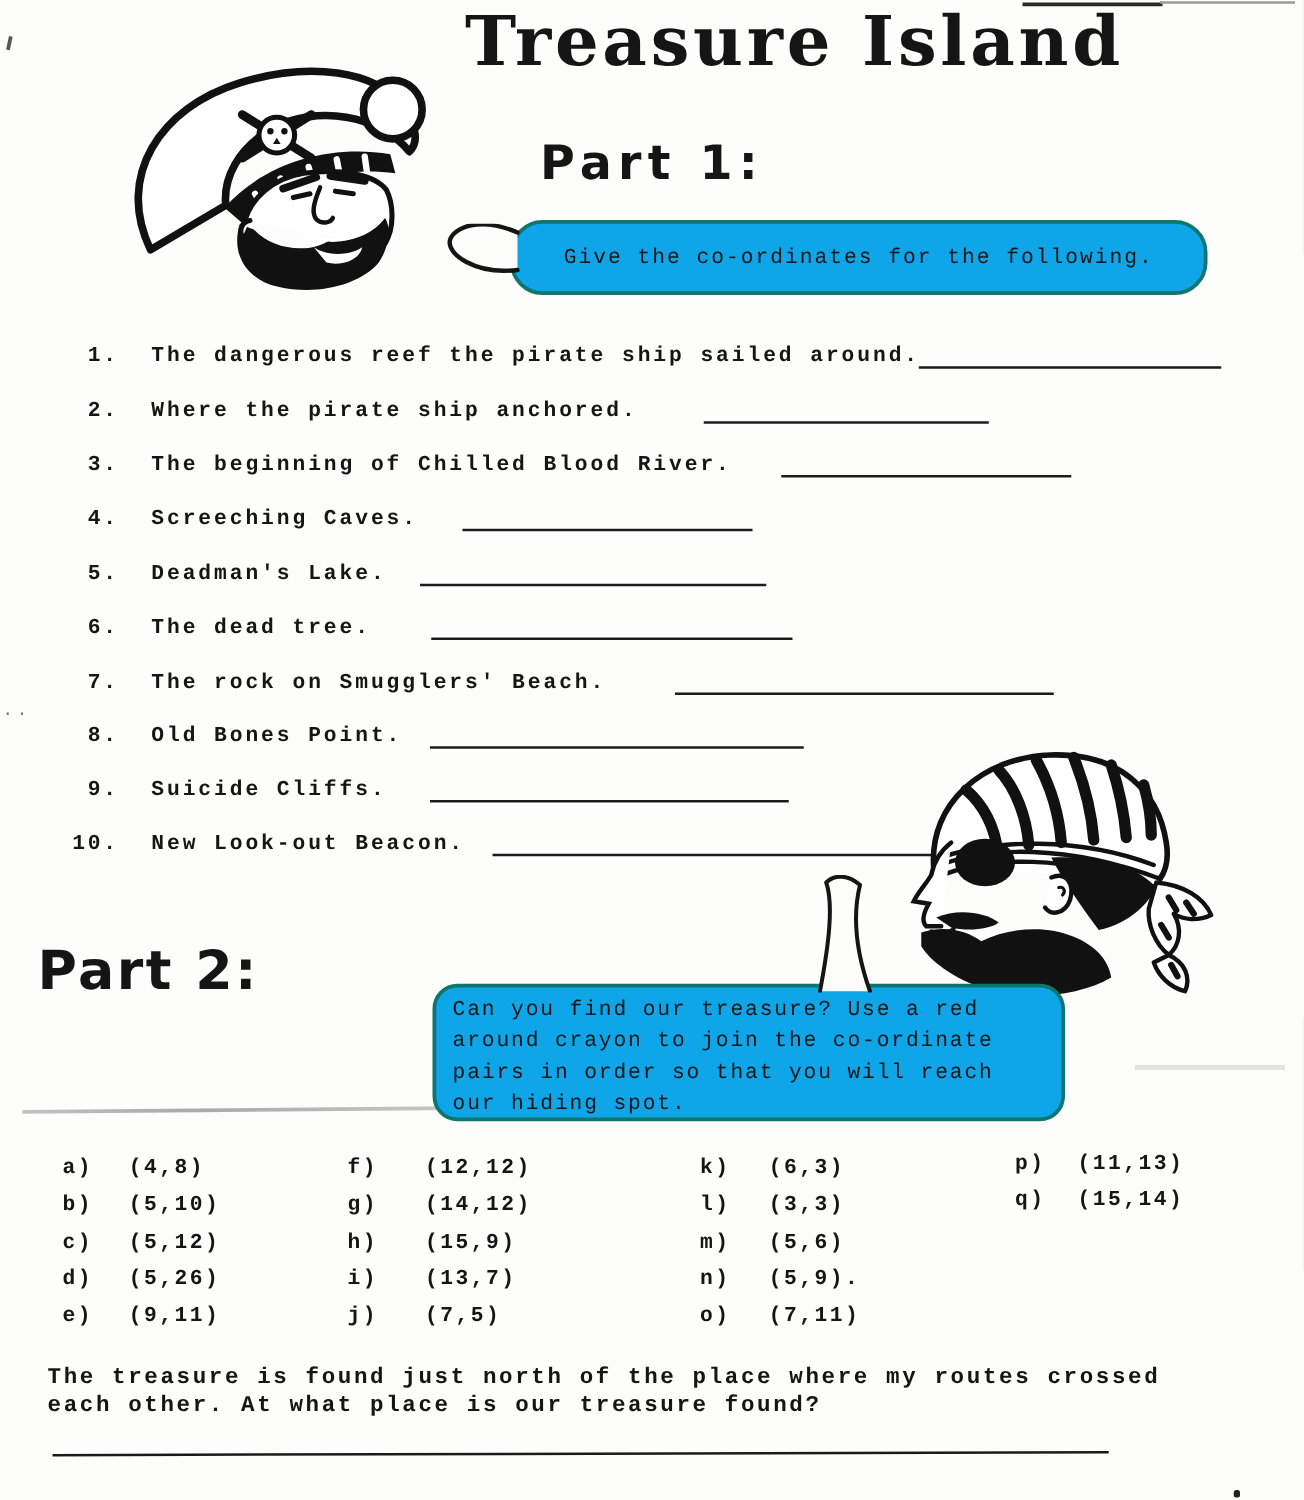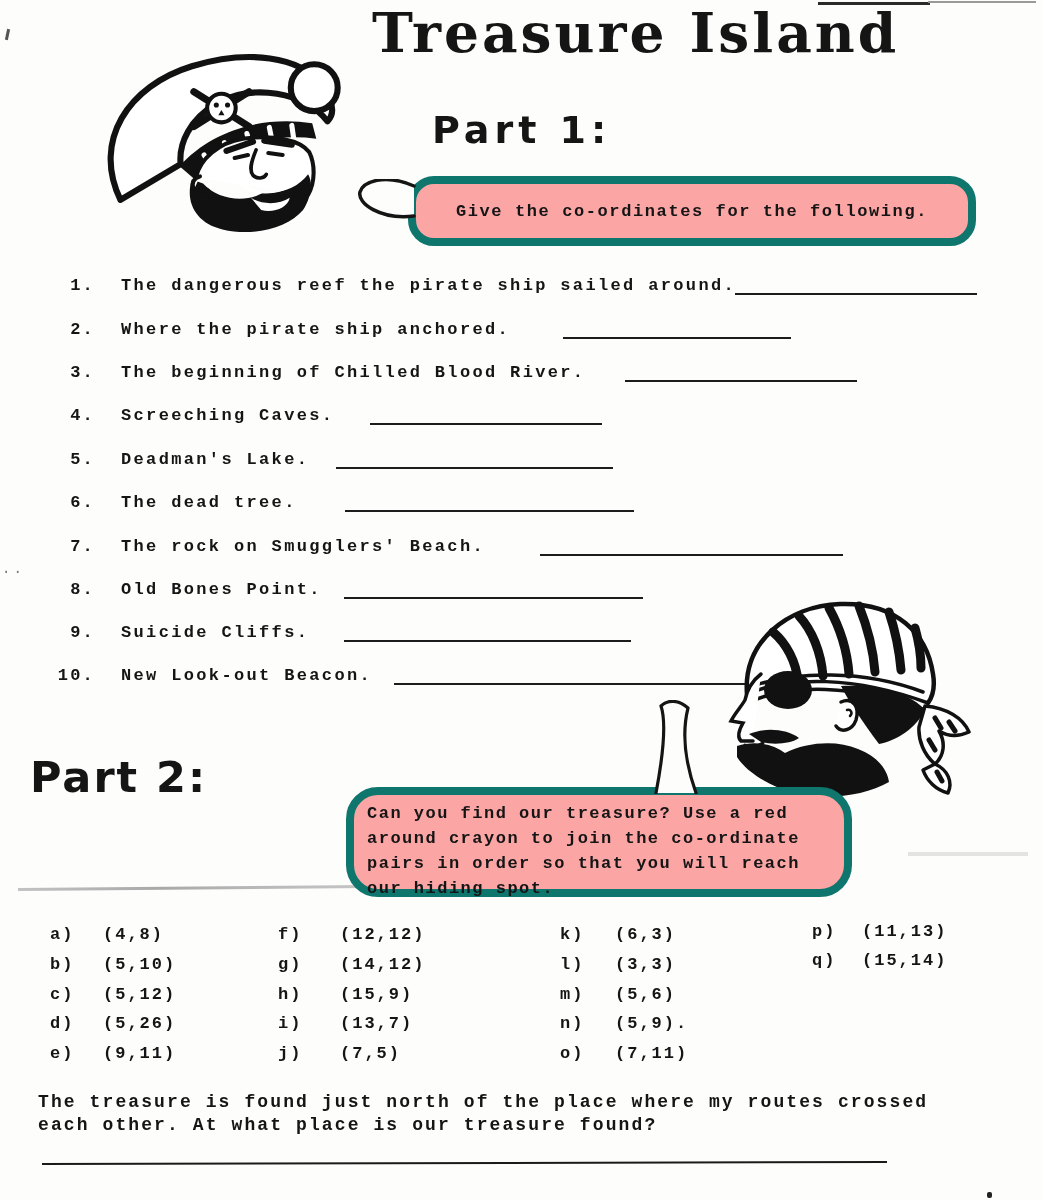--- a/index.html
+++ b/index.html
@@ -22,32 +22,32 @@
     font-family:"DejaVu Sans","Liberation Sans",sans-serif;
     font-size:38px;font-weight:600;letter-spacing:5px;white-space:nowrap;
   }
   #part2-heading{
     left:30px;top:752px;
     font-family:"DejaVu Sans","Liberation Sans",sans-serif;
     font-size:43px;font-weight:700;letter-spacing:2px;white-space:nowrap;
   }
   
   .bubble{
-    border:8px solid #0f766e;border-radius:26px;background:#fca5a5;
-    font-size:17px;font-weight:bold;z-index:1;
+    border:3px solid #0f766e;border-radius:26px;background:#0ea5e9;
+    font-size:17px;font-weight:normal;z-index:1;
   }
   #bubble1{
     left:408px;top:176px;width:552px;height:54px;
     display:flex;align-items:center;justify-content:center;
     letter-spacing:1.6px;white-space:nowrap;
   }
   #bubble2{
     left:346px;top:787px;width:506px;height:110px;
     padding:6px 0 0 13px;letter-spacing:1.5px;line-height:25px;
-    border-radius:32px;box-sizing:border-box;
+    border-radius:20px;box-sizing:border-box;
   }
   .tail{z-index:2;}
   #tail1{left:356px;top:179px;}
   #tail2{left:630px;top:700px;}
   
   .q-row{left:0;top:0;width:1043px;height:30px;}
   .q-num{position:absolute;left:18px;width:77px;text-align:right;
     font-size:17px;font-weight:bold;letter-spacing:2.2px;}
   .q-text{position:absolute;left:121px;font-size:17px;font-weight:bold;
     letter-spacing:2.35px;white-space:nowrap;}

